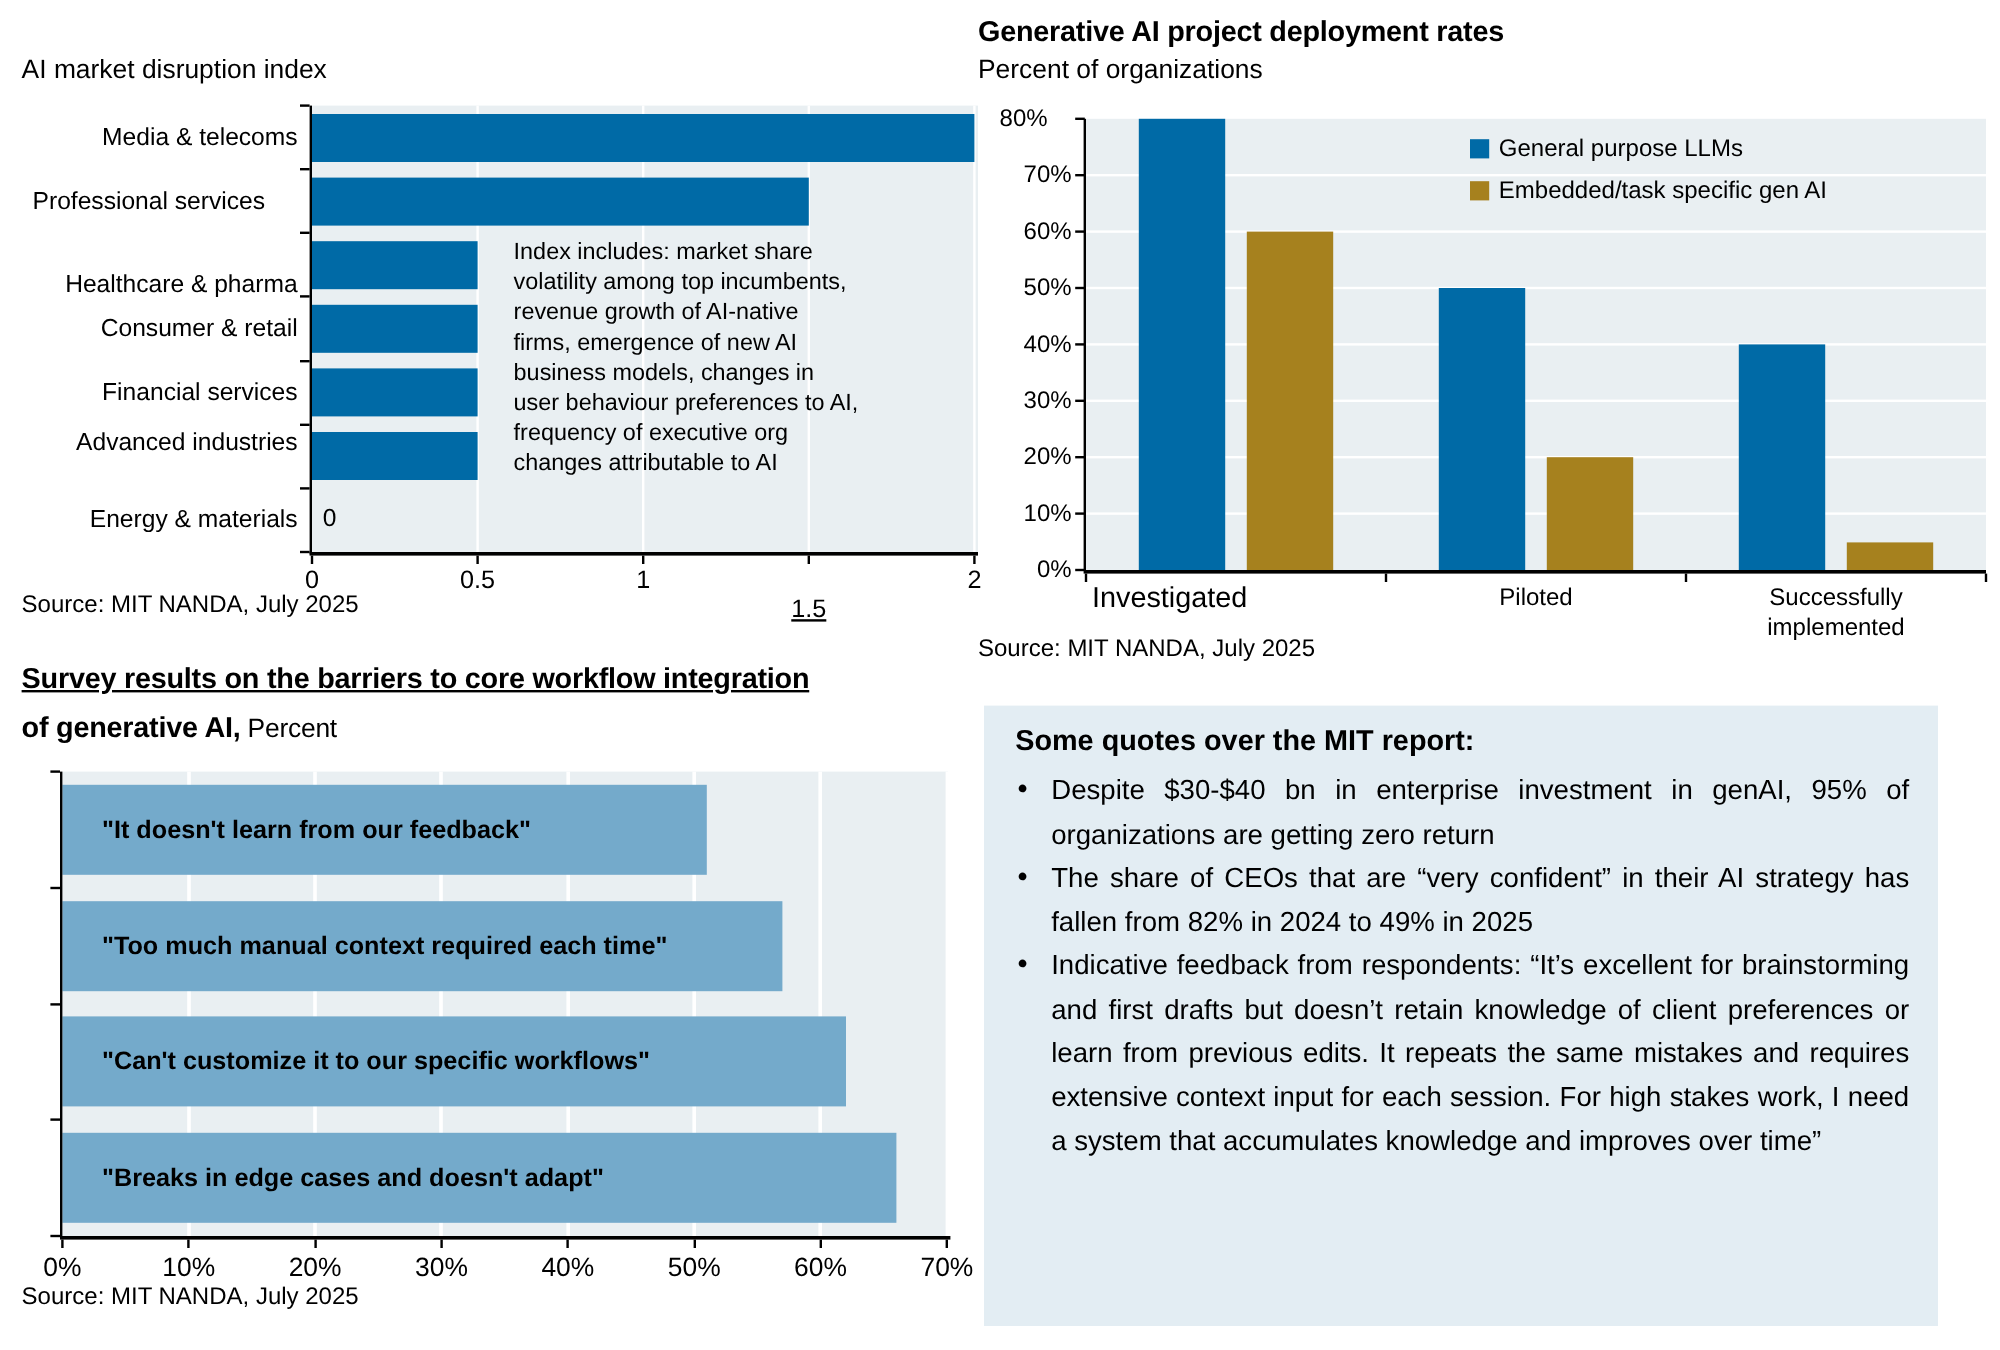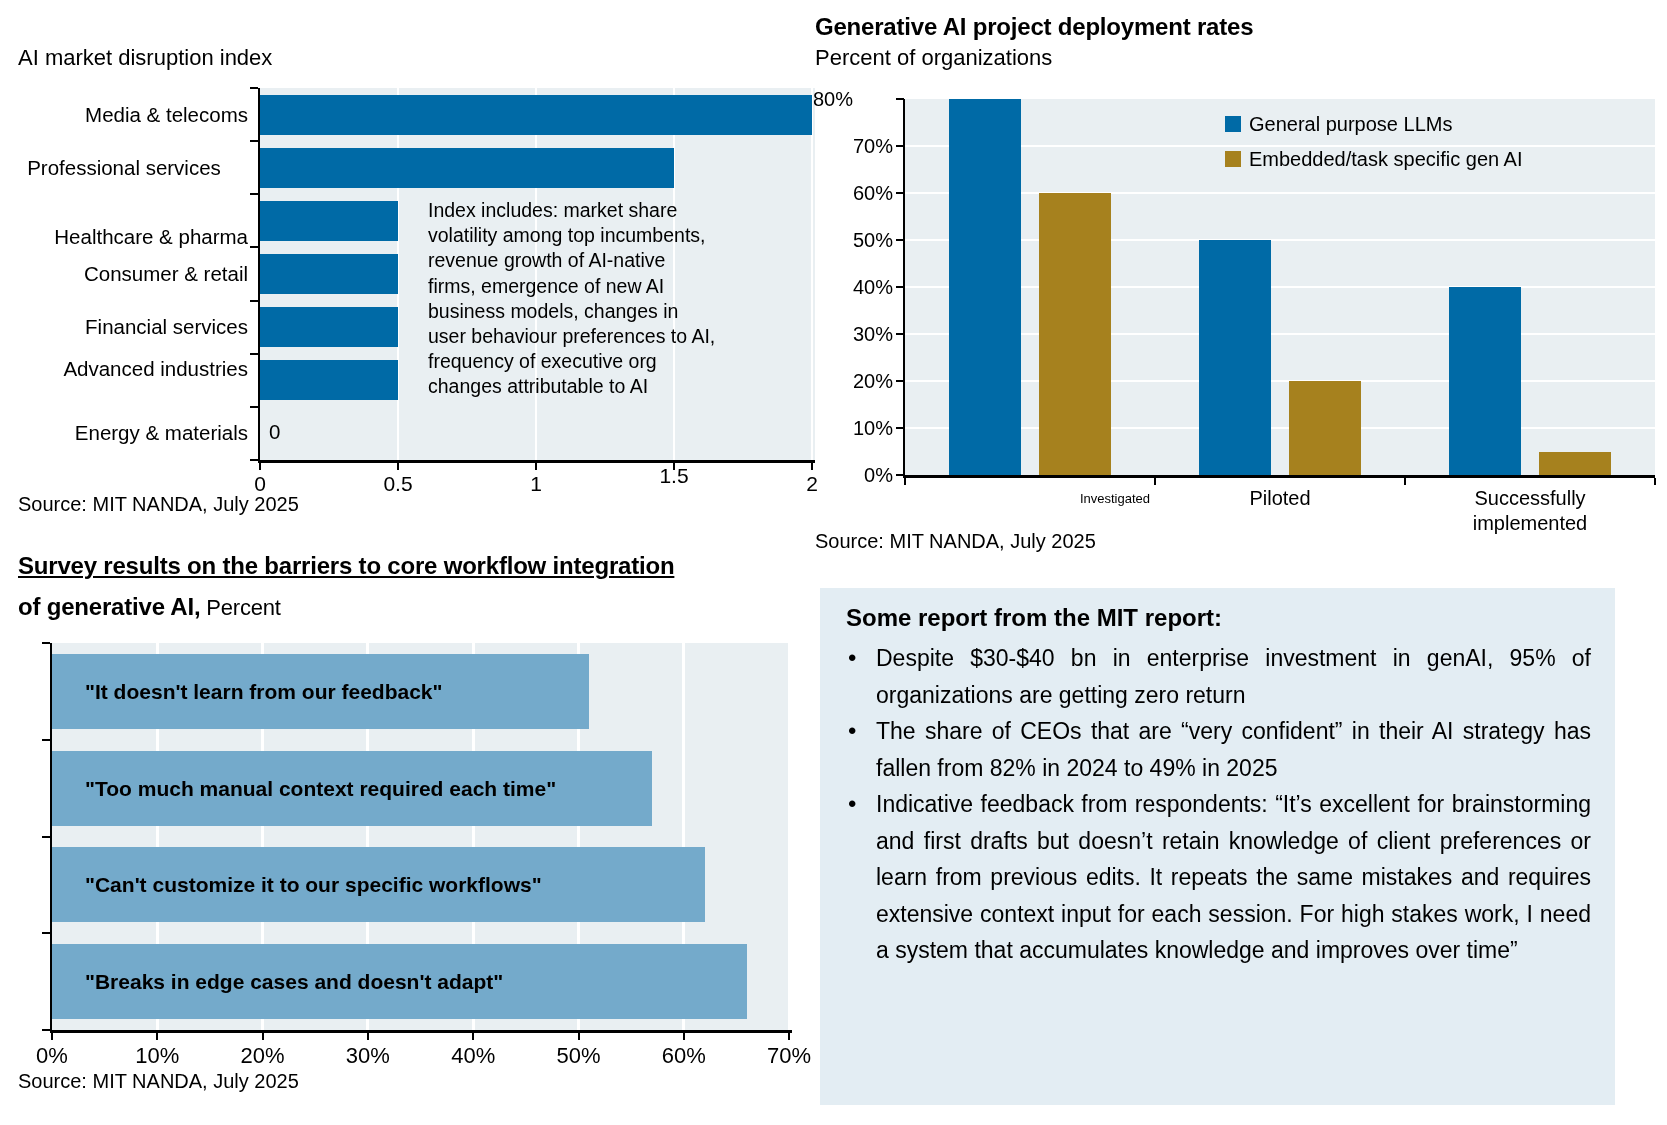--- a/index.html
+++ b/index.html
@@ -59,32 +59,32 @@
       <div style="position: absolute; left: 250px; top: 405.857px; width: 8px; height: 2px; background: rgb(0, 0, 0);"></div>
       <div style="position: absolute; left: 250px; top: 459px; width: 8px; height: 2px; background: rgb(0, 0, 0);"></div>
       <div style="position: absolute; left: 257.5px; top: 460px; width: 557px; height: 2.5px; background: rgb(0, 0, 0);"></div>
       <div style="position: absolute; left: 259px; top: 463px; width: 2px; height: 7px; background: rgb(0, 0, 0);"></div>
       <div style="position: absolute; left: 220px; top: 472px; width: 80px; text-align: center; font-size: 21px;">0</div>
       <div style="position: absolute; left: 397px; top: 463px; width: 2px; height: 7px; background: rgb(0, 0, 0);"></div>
       <div style="position: absolute; left: 358px; top: 472px; width: 80px; text-align: center; font-size: 21px;">0.5</div>
       <div style="position: absolute; left: 535px; top: 463px; width: 2px; height: 7px; background: rgb(0, 0, 0);"></div>
       <div style="position: absolute; left: 496px; top: 472px; width: 80px; text-align: center; font-size: 21px;">1</div>
       <div style="position: absolute; left: 673px; top: 463px; width: 2px; height: 7px; background: rgb(0, 0, 0);"></div>
-      <div style="position: absolute; left: 634px; top: 464px; width: 80px; text-align: center; font-size: 21px;">1.5</div>
+      <div style="position: absolute; left: 634px; top: 496px; width: 80px; text-align: center; font-size: 21px; text-decoration: underline;">1.5</div>
       <div style="position: absolute; left: 811px; top: 463px; width: 2px; height: 7px; background: rgb(0, 0, 0);"></div>
       <div style="position: absolute; left: 772px; top: 472px; width: 80px; text-align: center; font-size: 21px;">2</div>
       <div style="position: absolute; left: 905px; top: 99px; width: 750px; height: 376px; background: rgb(233, 239, 242);"></div>
       <div style="position: absolute; left: 905px; top: 145px; width: 750px; height: 2px; background: rgb(255, 255, 255);"></div>
       <div style="position: absolute; left: 905px; top: 192px; width: 750px; height: 2px; background: rgb(255, 255, 255);"></div>
       <div style="position: absolute; left: 905px; top: 239px; width: 750px; height: 2px; background: rgb(255, 255, 255);"></div>
       <div style="position: absolute; left: 905px; top: 286px; width: 750px; height: 2px; background: rgb(255, 255, 255);"></div>
       <div style="position: absolute; left: 905px; top: 333px; width: 750px; height: 2px; background: rgb(255, 255, 255);"></div>
       <div style="position: absolute; left: 905px; top: 380px; width: 750px; height: 2px; background: rgb(255, 255, 255);"></div>
       <div style="position: absolute; left: 905px; top: 427px; width: 750px; height: 2px; background: rgb(255, 255, 255);"></div>
-      <div style="position: absolute; left: 813px; top: 86px; width: 80px; text-align: left; font-size: 20px; height: 26px; line-height: 26px;">80%</div>
+      <div style="position: absolute; left: 813px; top: 86px; width: 80px; text-align: center; font-size: 20px; height: 26px; line-height: 26px;">80%</div>
       <div style="position: absolute; left: 896px; top: 98px; width: 8px; height: 2px; background: rgb(0, 0, 0);"></div>
       <div style="position: absolute; left: 813px; top: 133px; width: 80px; text-align: right; font-size: 20px; height: 26px; line-height: 26px;">70%</div>
       <div style="position: absolute; left: 896px; top: 145px; width: 8px; height: 2px; background: rgb(0, 0, 0);"></div>
       <div style="position: absolute; left: 813px; top: 180px; width: 80px; text-align: right; font-size: 20px; height: 26px; line-height: 26px;">60%</div>
       <div style="position: absolute; left: 896px; top: 192px; width: 8px; height: 2px; background: rgb(0, 0, 0);"></div>
       <div style="position: absolute; left: 813px; top: 227px; width: 80px; text-align: right; font-size: 20px; height: 26px; line-height: 26px;">50%</div>
       <div style="position: absolute; left: 896px; top: 239px; width: 8px; height: 2px; background: rgb(0, 0, 0);"></div>
       <div style="position: absolute; left: 813px; top: 274px; width: 80px; text-align: right; font-size: 20px; height: 26px; line-height: 26px;">40%</div>
       <div style="position: absolute; left: 896px; top: 286px; width: 8px; height: 2px; background: rgb(0, 0, 0);"></div>
       <div style="position: absolute; left: 813px; top: 321px; width: 80px; text-align: right; font-size: 20px; height: 26px; line-height: 26px;">30%</div>
@@ -96,21 +96,21 @@
       <div style="position: absolute; left: 813px; top: 462px; width: 80px; text-align: right; font-size: 20px; height: 26px; line-height: 26px;">0%</div>
       <div style="position: absolute; left: 896px; top: 474px; width: 8px; height: 2px; background: rgb(0, 0, 0);"></div>
       <div style="position: absolute; left: 903px; top: 99px; width: 2px; height: 376px; background: rgb(0, 0, 0);"></div>
       <div style="position: absolute; left: 903px; top: 475px; width: 752px; height: 2.5px; background: rgb(0, 0, 0);"></div>
       <div style="position: absolute; left: 904px; top: 478px; width: 2px; height: 7px; background: rgb(0, 0, 0);"></div>
       <div style="position: absolute; left: 1154px; top: 478px; width: 2px; height: 7px; background: rgb(0, 0, 0);"></div>
       <div style="position: absolute; left: 1404px; top: 478px; width: 2px; height: 7px; background: rgb(0, 0, 0);"></div>
       <div style="position: absolute; left: 1654px; top: 478px; width: 2px; height: 7px; background: rgb(0, 0, 0);"></div>
       <div style="position: absolute; left: 949px; top: 99px; width: 72px; height: 376px; background: rgb(0, 106, 166);"></div>
       <div style="position: absolute; left: 1039px; top: 193px; width: 72px; height: 282px; background: rgb(166, 129, 30);"></div>
-      <div style="position: absolute; left: 910px; top: 486px; width: 240px; text-align: right; font-size: 13px; line-height: 25px; white-space: pre-line;">Investigated</div>
+      <div style="position: absolute; left: 910px; top: 486px; width: 240px; text-align: left; font-size: 24px; line-height: 25px; white-space: pre-line;">Investigated</div>
       <div style="position: absolute; left: 1199px; top: 240px; width: 72px; height: 235px; background: rgb(0, 106, 166);"></div>
       <div style="position: absolute; left: 1289px; top: 381px; width: 72px; height: 94px; background: rgb(166, 129, 30);"></div>
       <div style="position: absolute; left: 1160px; top: 486px; width: 240px; text-align: center; font-size: 20px; line-height: 25px; white-space: pre-line;">Piloted</div>
       <div style="position: absolute; left: 1449px; top: 287px; width: 72px; height: 188px; background: rgb(0, 106, 166);"></div>
       <div style="position: absolute; left: 1539px; top: 451.5px; width: 72px; height: 23.5px; background: rgb(166, 129, 30);"></div>
       <div style="position: absolute; left: 1410px; top: 486px; width: 240px; text-align: center; font-size: 20px; line-height: 25px; white-space: pre-line;">Successfully
 implemented</div>
       <div style="position: absolute; left: 1225px; top: 116px; width: 16px; height: 16px; background: rgb(0, 106, 166);"></div>
       <div style="position: absolute; left: 1249px; top: 112px; font-size: 20px; height: 24px; line-height: 24px;">General purpose LLMs</div>
       <div style="position: absolute; left: 1225px; top: 151px; width: 16px; height: 16px; background: rgb(166, 129, 30);"></div>
@@ -171,21 +171,21 @@
   <div class="abs chart-subtitle" style="left:815px;top:45px;">Percent of organizations</div>
   <div class="abs source-note" style="left:815px;top:530px;">Source: MIT NANDA, July 2025</div>
 
   <div class="abs chart-title" style="left:18px;top:552px;text-decoration:underline;">Survey results on the barriers to core workflow integration</div>
   <div class="abs chart-title" style="left:18px;top:593px;">
     <span>of generative AI,</span><span class="title-suffix"> Percent</span>
   </div>
   <div class="abs source-note" style="left:18px;top:1070px;">Source: MIT NANDA, July 2025</div>
 
   <div id="quotes-box" class="abs" style="left:820px;top:588px;width:795px;height:517px;">
-    <div id="quotes-heading">Some report from the MIT report:</div>
+    <div id="quotes-heading">Some quotes over the MIT report:</div>
     <ul id="quotes-list">
         <li>Despite $30-$40 bn in enterprise investment in genAI, 95% of organizations are getting zero return</li>
         <li>The share of CEOs that are “very confident” in their AI strategy has fallen from 82% in 2024 to 49% in 2025</li>
         <li>Indicative feedback from respondents: “It’s excellent for brainstorming and first drafts but doesn’t retain knowledge of client preferences or learn from previous edits.  It repeats the same mistakes and requires extensive context input for each session.  For high stakes work, I need a system that accumulates knowledge and improves over time”</li>
       </ul>
   </div>
 
 </div>
 
 </body></html>

